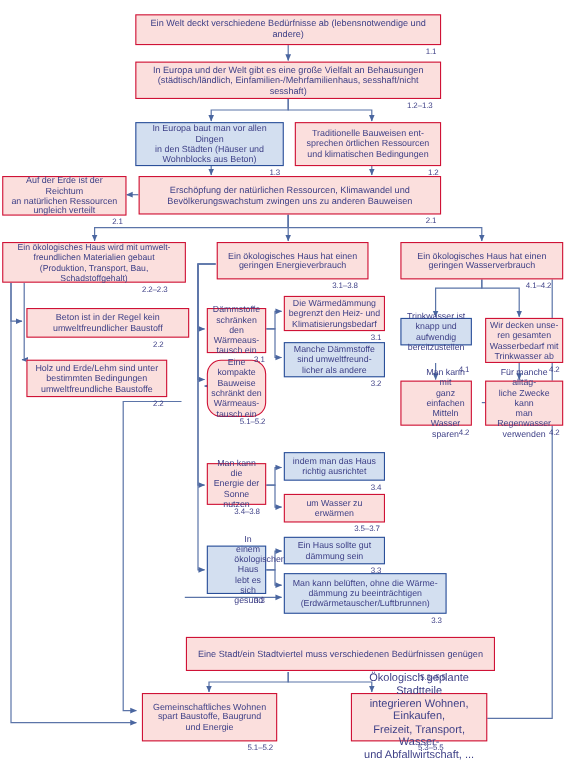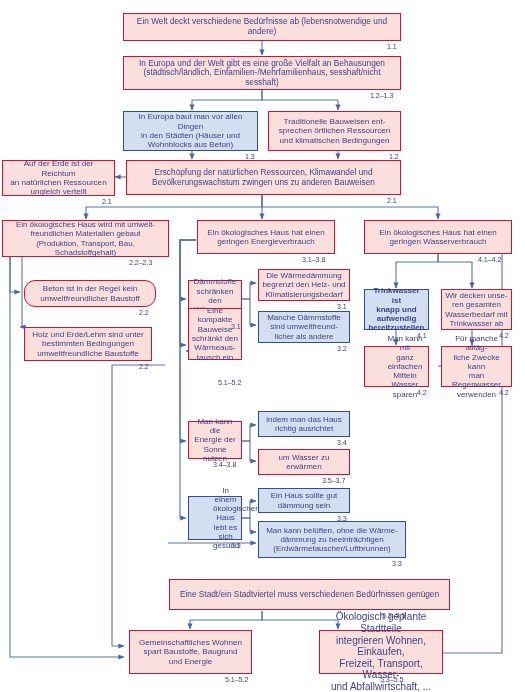--- a/index.html
+++ b/index.html
@@ -177,21 +177,21 @@
 geringen Energieverbrauch</span>
   </div>
   <div class="tag" style="left:302px; top:255px;">3.1–3.8</div>
 
   <div class="node pink" style="left:364px; top:220px; width:148px; height:34px; font-size:8.1px;">
     <span class="txt">Ein ökologisches Haus hat einen
 geringen Wasserverbrauch</span>
   </div>
   <div class="tag" style="left:478px; top:255px;">4.1–4.2</div>
 
-  <div class="node pink" style="left:24px; top:280px; width:132px; height:27px; font-size:8.1px;border-radius:11px;">
+  <div class="node pink" style="left:24px; top:280px; width:148px; height:27px; font-size:8.1px;">
     <span class="txt">Beton ist in der Regel kein
 umweltfreundlicher Baustoff</span>
   </div>
   <div class="tag" style="left:139px; top:308px;">2.2</div>
 
   <div class="node pink" style="left:24px; top:327px; width:128px; height:34px; font-size:8.1px;">
     <span class="txt">Holz und Erde/Lehm sind unter
 bestimmten Bedingungen
 umweltfreundliche Baustoffe</span>
   </div>
@@ -212,21 +212,21 @@
   </div>
   <div class="tag" style="left:337px; top:302px;">3.1</div>
 
   <div class="node blue" style="left:258px; top:311px; width:92px; height:32px; font-size:8px;">
     <span class="txt">Manche Dämmstoffe
 sind umweltfreund-
 licher als andere</span>
   </div>
   <div class="tag" style="left:337px; top:344px;">3.2</div>
 
-  <div class="node pink" style="left:188px; top:308px; width:54px; height:52px; font-size:8px;">
+  <div class="node pink" style="left:188px; top:327px; width:54px; height:52px; font-size:8px;border-radius:13px;">
     <span class="txt">Eine kompakte
 Bauweise
 schränkt den
 Wärmeaus-
 tausch ein</span>
   </div>
   <div class="tag" style="left:218px; top:378px;">5.1–5.2</div>
 
   <div class="node pink" style="left:188px; top:421px; width:54px; height:38px; font-size:8px;">
     <span class="txt">Man kann die
@@ -261,21 +261,21 @@
   </div>
   <div class="tag" style="left:337px; top:514px;">3.3</div>
 
   <div class="node blue" style="left:258px; top:521px; width:148px; height:37px; font-size:8px;">
     <span class="txt">Man kann belüften, ohne die Wärme-
 dämmung zu beeinträchtigen
 (Erdwärmetauscher/Luftbrunnen)</span>
   </div>
   <div class="tag" style="left:392px; top:559px;">3.3</div>
 
-  <div class="node blue" style="left:364px; top:289px; width:65px; height:41px; font-size:8px;font-weight:bold;">
+  <div class="node blue" style="left:364px; top:289px; width:65px; height:25px; font-size:8px;">
     <span class="txt">Trinkwasser ist
 knapp und
 aufwendig
 bereitzustellen</span>
   </div>
   <div class="tag" style="left:417px; top:331px;">4.1</div>
 
   <div class="node pink" style="left:441px; top:289px; width:71px; height:41px; font-size:8px;">
     <span class="txt">Wir decken unse-
 ren gesamten

